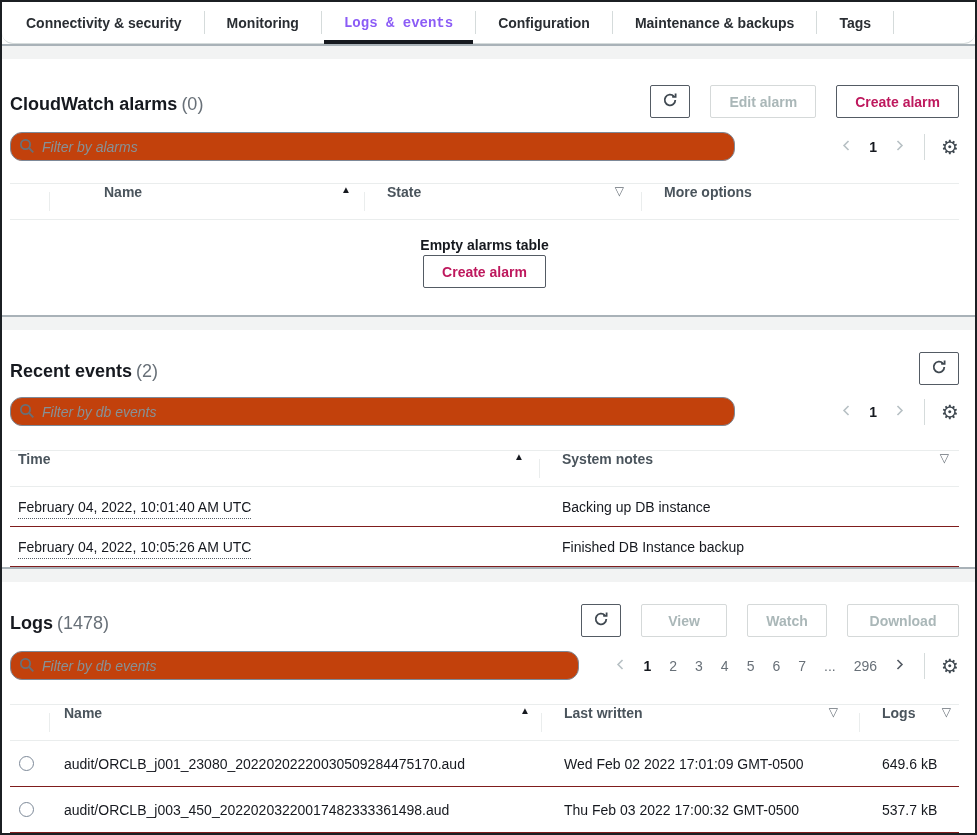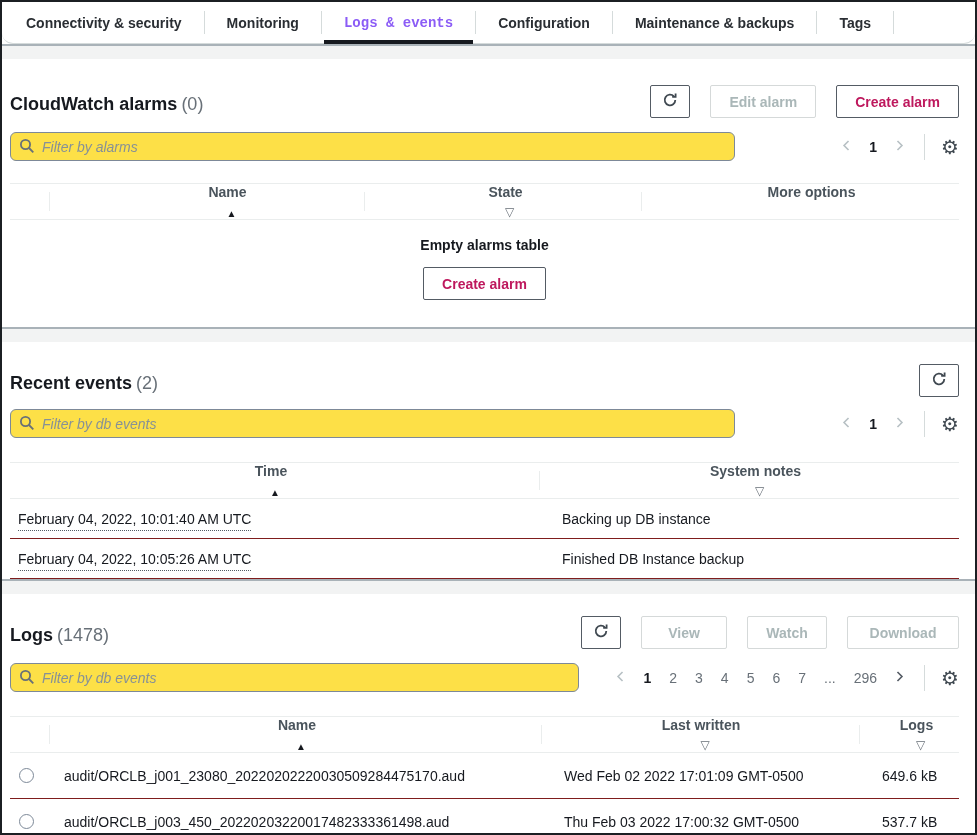--- a/index.html
+++ b/index.html
@@ -24,50 +24,50 @@
 
   .btn { font-family:inherit; font-size:14px; font-weight:bold; color:#be185d; background:#fff; border:1px solid #545b64; border-radius:2px; padding:5px 18px; height:33px; cursor:pointer; white-space:nowrap; }
   .btn.disabled { color:#aab7b8; border-color:#d5d9d9; cursor:default; }
   .btn.icon-btn { width:40px; padding:0; display:flex; align-items:center; justify-content:center; }
   .btn.icon-btn svg { stroke:#3f4850; }
 
   
   .filter-row { display:flex; align-items:center; justify-content:space-between; }
   .search-box { position:relative; }
   .search-box svg { position:absolute; left:9px; top:6px; stroke:#687078; }
-  .search-box input { height:29px; border:1px solid #7d8998; border-radius:6px; padding:0 8px 0 31px; font-family:inherit; font-size:14px; color:#16191f; background:#fde047; }
+  .search-box input { height:29px; border:1px solid #7d8998; border-radius:12px; padding:0 8px 0 31px; font-family:inherit; font-size:14px; color:#16191f; background:#c2410c; }
   .search-box input::placeholder { color:#879196; font-style:italic; }
   .w-wide input { width:725px; }
   .w-narrow input { width:569px; }
 
   .pag { display:flex; align-items:center; gap:6px; }
   .pag-btn { background:none; border:none; padding:4px; cursor:pointer; display:flex; align-items:center; }
   .pag-btn svg { stroke:#545b64; }
   .pag-btn.disabled svg { stroke:#b7c0c4; }
   .page-num { font-size:14px; color:#687078; background:none; border:none; padding:2px 6px; cursor:pointer; font-family:inherit; }
   .page-num.current { color:#16191f; font-weight:bold; }
   .pag-sep { width:1px; height:26px; background:#d5dbdb; margin:0 8px; }
   .gear { font-family:"DejaVu Sans",sans-serif; font-size:20px; color:#3f4850; background:none; border:none; cursor:pointer; line-height:1; padding:0 0 0 2px; }
 
   
   .thead { display:flex; align-items:center; height:37px; border-top:1px solid #eaeded; border-bottom:1px solid #eaeded; }
-  .th { display:flex; align-items:center; justify-content:space-between; font-size:14px; font-weight:bold; color:#4a545c; height:100%; position:relative;flex-direction:column; }
+  .th { display:flex; justify-content:space-between; font-size:14px; font-weight:bold; color:#4a545c; height:100%; position:relative; }
   .th .vline, .gutter .vline { position:absolute; right:0; top:8px; bottom:8px; width:1px; background:#eaeded; }
   .sort-asc { font-size:10px; color:#16191f; margin-left:8px; }
   .sort-desc { font-size:12px; color:#687078; margin-left:8px; }
   .row { display:flex; align-items:center; border-bottom:1px solid #7f1d1d; font-size:14px; color:#16191f; }
 
   
   .al-c1 { width:315px; padding-left:54px; padding-right:14px; }
   .al-c2 { width:277px; padding-left:22px; padding-right:18px; }
   .al-c3 { flex:1; padding-left:22px; }
   .gutter { width:40px; height:100%; position:relative; }
 
   .empty-wrap { text-align:center; padding:17px 0 27px; }
-  .empty-text { font-size:14px; font-weight:bold; color:#16191f; margin-bottom:14px; }
+  .empty-text { font-size:14px; font-weight:bold; color:#16191f; margin-bottom:2px; }
 
   
   .ev-c1 { width:530px; padding-left:8px; padding-right:16px; }
   .ev-c2 { flex:1; padding-left:22px; padding-right:10px; }
   .ev-row { height:40px; }
   .dotted { border-bottom:1.5px dotted #545b64; padding-bottom:3px; }
 
   
   .lg-name { flex:1; padding-left:14px; padding-right:12px; }
   .lg-lw { width:318px; padding-left:22px; padding-right:22px; }

